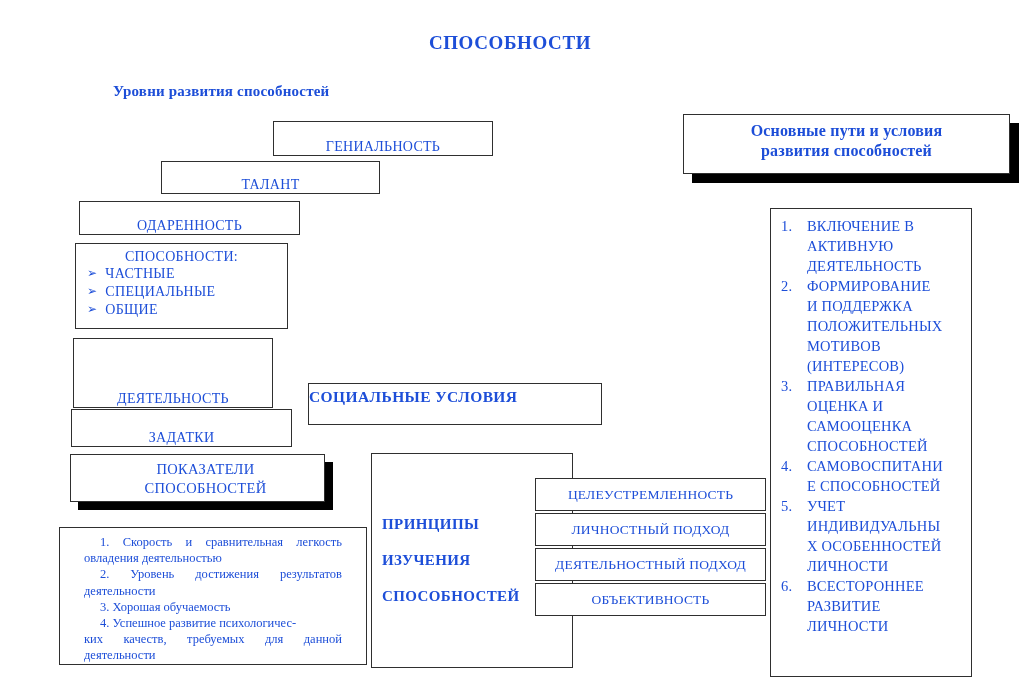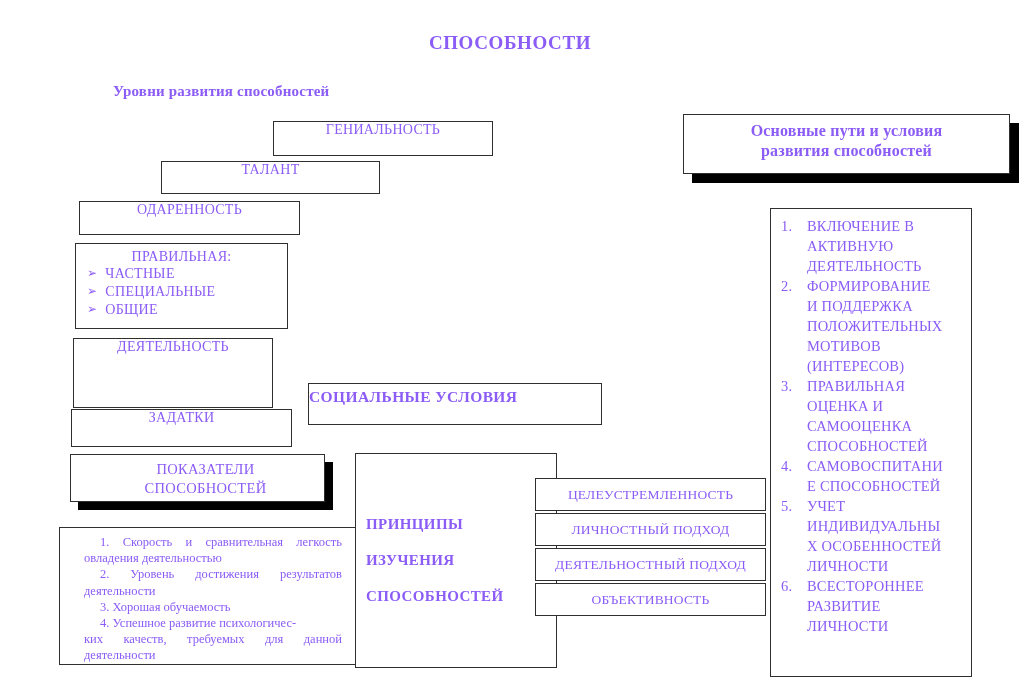--- a/index.html
+++ b/index.html
@@ -1,23 +1,23 @@
 <!DOCTYPE html>
 <html><head>
 <meta charset="utf-8">
 <style>
   html,body{margin:0;padding:0;background:#ffffff;}
   #canvas{
     position:relative;width:1024px;height:680px;background:#ffffff;overflow:hidden;
-    font-family:"Liberation Serif","DejaVu Serif",serif;color:#8b5cf6;
+    font-family:"Liberation Serif","DejaVu Serif",serif;color:#1d4ed8;
   }
   .box{
     position:absolute;background:#ffffff;border:1px solid #2f2f2f;box-sizing:border-box;
   }
-  .ctr{display:flex;align-items:flex-start;justify-content:center;text-align:center;}
+  .ctr{display:flex;align-items:flex-end;justify-content:center;text-align:center;}
   .lbl{font-size:14px;letter-spacing:0.3px;white-space:nowrap;}
   .pre{white-space:pre-line;}
   .shadow8{box-shadow:8px 8px 0 #000000;}
   .shadow9{box-shadow:9px 9px 0 #000000;}
 
   #main-title{position:absolute;left:0;top:32px;width:1020px;text-align:center;
     font-size:19px;font-weight:bold;letter-spacing:0.6px;}
   #levels-heading{position:absolute;left:113px;top:83px;font-size:15px;font-weight:bold;letter-spacing:0.2px;}
 
   
@@ -38,21 +38,21 @@
   #social-box{left:308px;top:383px;width:294px;height:42px;font-size:15.5px;font-weight:bold;text-align:left;padding-top:4px;letter-spacing:0.4px;}
 
   
   #indicators-title-box{left:70px;top:454px;width:255px;height:48px;font-size:14.5px;line-height:19px;padding-top:5px;text-align:center;letter-spacing:0.3px;padding-left:16px;}
   #indicators-box{left:59px;top:527px;width:308px;height:138px;font-size:12.5px;line-height:16.2px;padding:6px 24px;}
   .ind-line{width:100%;}
   .jl{text-align:justify;text-align-last:justify;}
   .ind1{text-indent:16px;}
 
   
-  #principles-box{left:355px;top:453px;width:202px;height:215px;padding:52px 0 0 10px;font-size:15px;font-weight:bold;letter-spacing:0.4px;}
+  #principles-box{left:371px;top:453px;width:202px;height:215px;padding:52px 0 0 10px;font-size:15px;font-weight:bold;letter-spacing:0.4px;}
   #principles-box .p-line{height:36px;line-height:36px;}
   #principles-stack{position:absolute;left:535px;top:478px;width:231px;}
   .pbox{position:relative;height:33px;margin-bottom:2px;border:1px solid #2f2f2f;background:#fff;box-sizing:border-box;
     display:flex;align-items:center;justify-content:center;font-size:13.5px;letter-spacing:0.2px;white-space:nowrap;}
 
   
   #dev-heading-box{left:683px;top:114px;width:327px;height:60px;font-size:16px;font-weight:bold;line-height:20px;padding-top:6px;text-align:center;letter-spacing:0.2px;}
   #dev-list-box{left:770px;top:208px;width:202px;height:469px;padding:7px 4px 0 10px;font-size:14.5px;line-height:20px;}
   .dev-item{display:flex;align-items:flex-start;letter-spacing:0.2px;}
   .dev-num{width:26px;flex:0 0 26px;}
@@ -71,21 +71,21 @@
     <span>ГЕНИАЛЬНОСТЬ</span>
   </div>
   <div class="box ctr lbl" id="giftedness-box">
     <span>ОДАРЕННОСТЬ</span>
   </div>
   <div class="box ctr lbl" id="talent-box">
     <span>ТАЛАНТ</span>
   </div>
 
   <div class="box" id="abilities-box">
-    <div class="a-title">ПРАВИЛЬНАЯ:</div>
+    <div class="a-title">СПОСОБНОСТИ:</div>
     <div class="a-item">
       <span class="a-bullet">➢</span>
       <span>ЧАСТНЫЕ</span>
     </div>
     <div class="a-item">
       <span class="a-bullet">➢</span>
       <span>СПЕЦИАЛЬНЫЕ</span>
     </div>
     <div class="a-item">
       <span class="a-bullet">➢</span>

